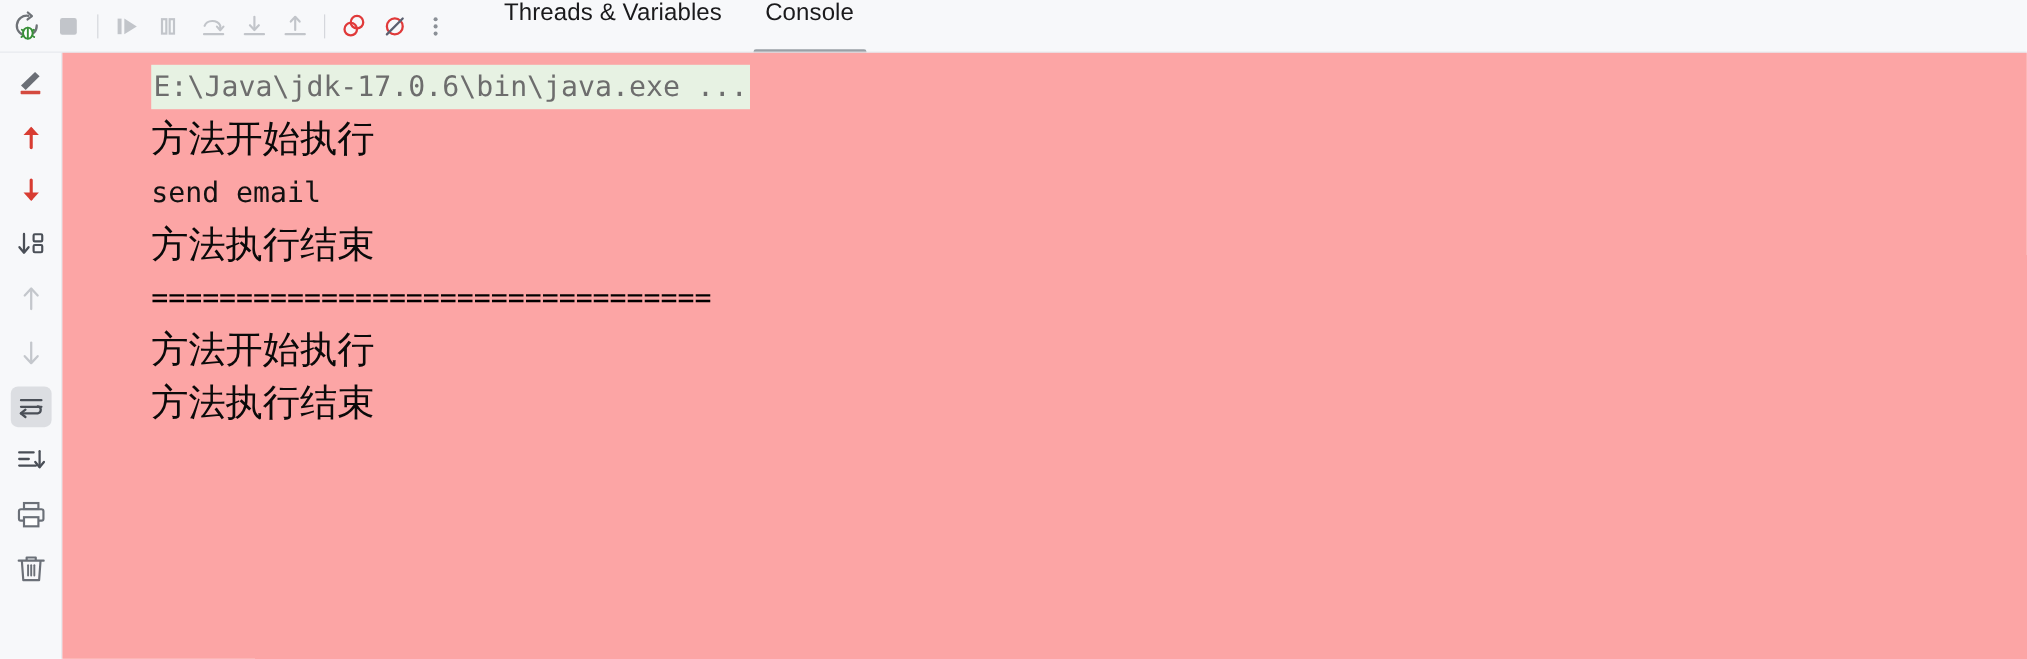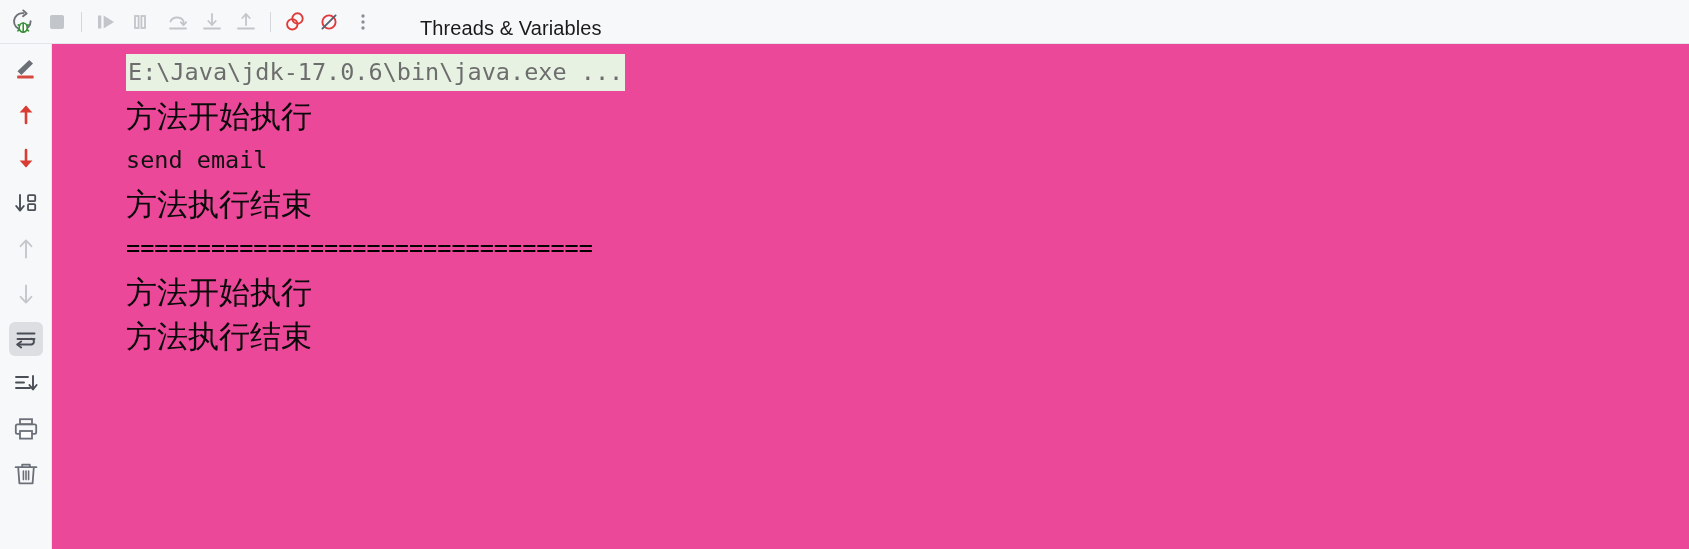--- a/index.html
+++ b/index.html
@@ -61,27 +61,26 @@
   
   .tabs {
     display: flex;
     align-items: stretch;
     height: 44px;
     margin-left: 22px;
   }
   .tab {
     position: relative;
     display: flex;
-    align-items: center;
+    align-items: flex-start;
     padding: 0 18px;
     font-size: 20px;
     color: #1a1a1c;
     letter-spacing: 0.1px;
     white-space: nowrap;
-    margin-top: 12px;
   }
   .tab.selected::after {
     content: "";
     position: absolute;
     left: 8px;
     right: 8px;
     bottom: 0;
     height: 3px;
     background: #9aa0a6;
     border-radius: 2px 2px 0 0;
@@ -121,21 +120,21 @@
     border-radius: 6px;
     flex: 0 0 auto;
   }
   .g-btn.active {
     background: #dcdee2;
   }
 
   
   .console {
     flex: 1 1 auto;
-    background: #ec4899;
+    background: #fca5a5;
     padding: 6px 0 0 0;
     overflow: hidden;
     position: relative;
   }
   .line {
     font-family: "DejaVu Sans Mono", "Liberation Mono", monospace;
     font-size: 23.5px;
     line-height: 44px;
     height: 44px;
     white-space: pre;
@@ -254,20 +253,23 @@
         <circle cx="12" cy="6" r="1.7" fill="#8b9097"></circle>
         <circle cx="12" cy="12" r="1.7" fill="#8b9097"></circle>
         <circle cx="12" cy="18" r="1.7" fill="#8b9097"></circle>
       </svg>
     </div>
 
     <div class="tabs">
       <div class="tab">
         <span>Threads &amp; Variables</span>
       </div>
+      <div class="tab selected">
+        <span>Console</span>
+      </div>
     </div>
   </div>
 
   <div class="body">
 
     <div class="gutter">
 
       <div class="g-btn">
         <svg width="26" height="26" viewBox="0 0 26 26">
           <path d="M4.5 15.2 L16.2 4.0 L20.0 7.6 L8.4 18.9 Z" fill="#6b6f76"></path>

